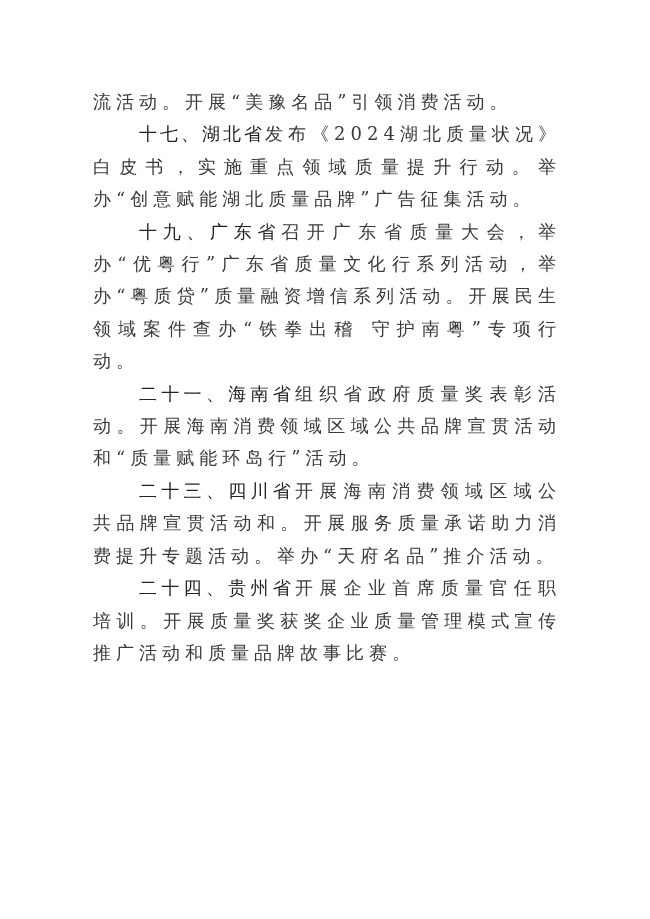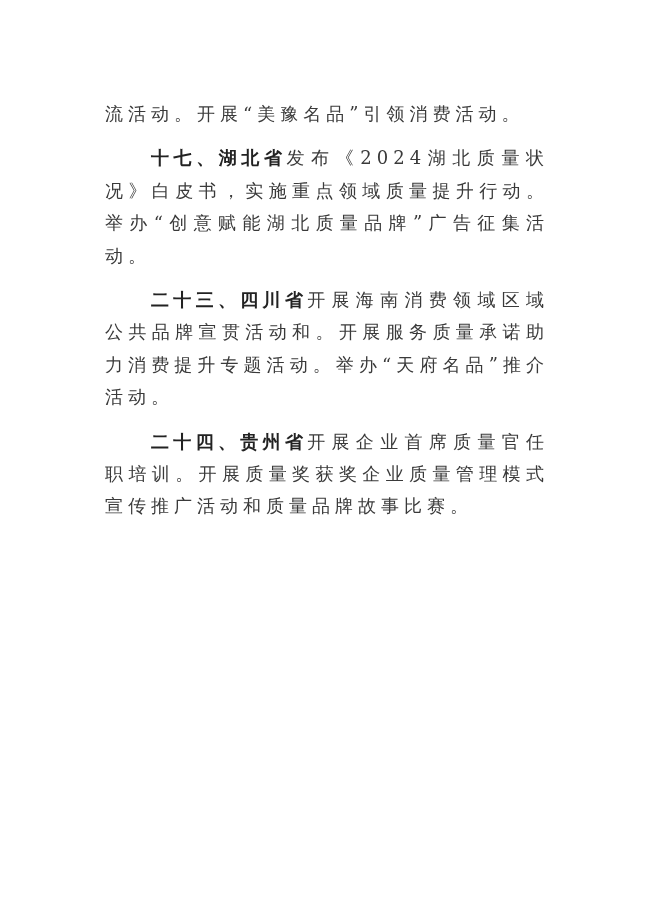--- a/index.html
+++ b/index.html
@@ -18,46 +18,52 @@
       left: 93px;
       top: 86px;
       width: 468px;
       font-family: "DejaVu Serif", "Liberation Serif", serif;
       font-size: 18px;
       line-height: 32.4px;
       color: #3a3a3a;
       letter-spacing: 5px;
     }
     .para {
-      margin: 12px;
+      margin: 0;
       padding: 0;
       text-align: justify;
       text-align-last: left;
       word-break: break-all;
     }
     .para.indent {
       text-indent: 46px;
     }
     .lead {
       font-family: "DejaVu Sans", "Liberation Sans", sans-serif;
-      font-weight: bold;
+      font-weight: normal;
       color: #222222;
       letter-spacing: 3px;
     }
   </style>
 </head>
 <body>
 
 <div class="page">
   <p class="para">
     <span class="lead"></span><span>流活动。开展“美豫名品”引领消费活动。</span>
   </p>
   <p class="para indent">
     <span class="lead">十七、湖北省</span><span>发布《2024湖北质量状况》白皮书，实施重点领域质量提升行动。举办“创意赋能湖北质量品牌”广告征集活动。</span>
   </p>
   <p class="para indent">
+    <span class="lead">十九、广东省</span><span>召开广东省质量大会，举办“优粤行”广东省质量文化行系列活动，举办“粤质贷”质量融资增信系列活动。开展民生领域案件查办“铁拳出稽 守护南粤”专项行动。</span>
+  </p>
+  <p class="para indent">
+    <span class="lead">二十一、海南省</span><span>组织省政府质量奖表彰活动。开展海南消费领域区域公共品牌宣贯活动和“质量赋能环岛行”活动。</span>
+  </p>
+  <p class="para indent">
     <span class="lead">二十三、四川省</span><span>开展海南消费领域区域公共品牌宣贯活动和。开展服务质量承诺助力消费提升专题活动。举办“天府名品”推介活动。</span>
   </p>
   <p class="para indent">
     <span class="lead">二十四、贵州省</span><span>开展企业首席质量官任职培训。开展质量奖获奖企业质量管理模式宣传推广活动和质量品牌故事比赛。</span>
   </p>
 
 </div>
 
 </body></html>

